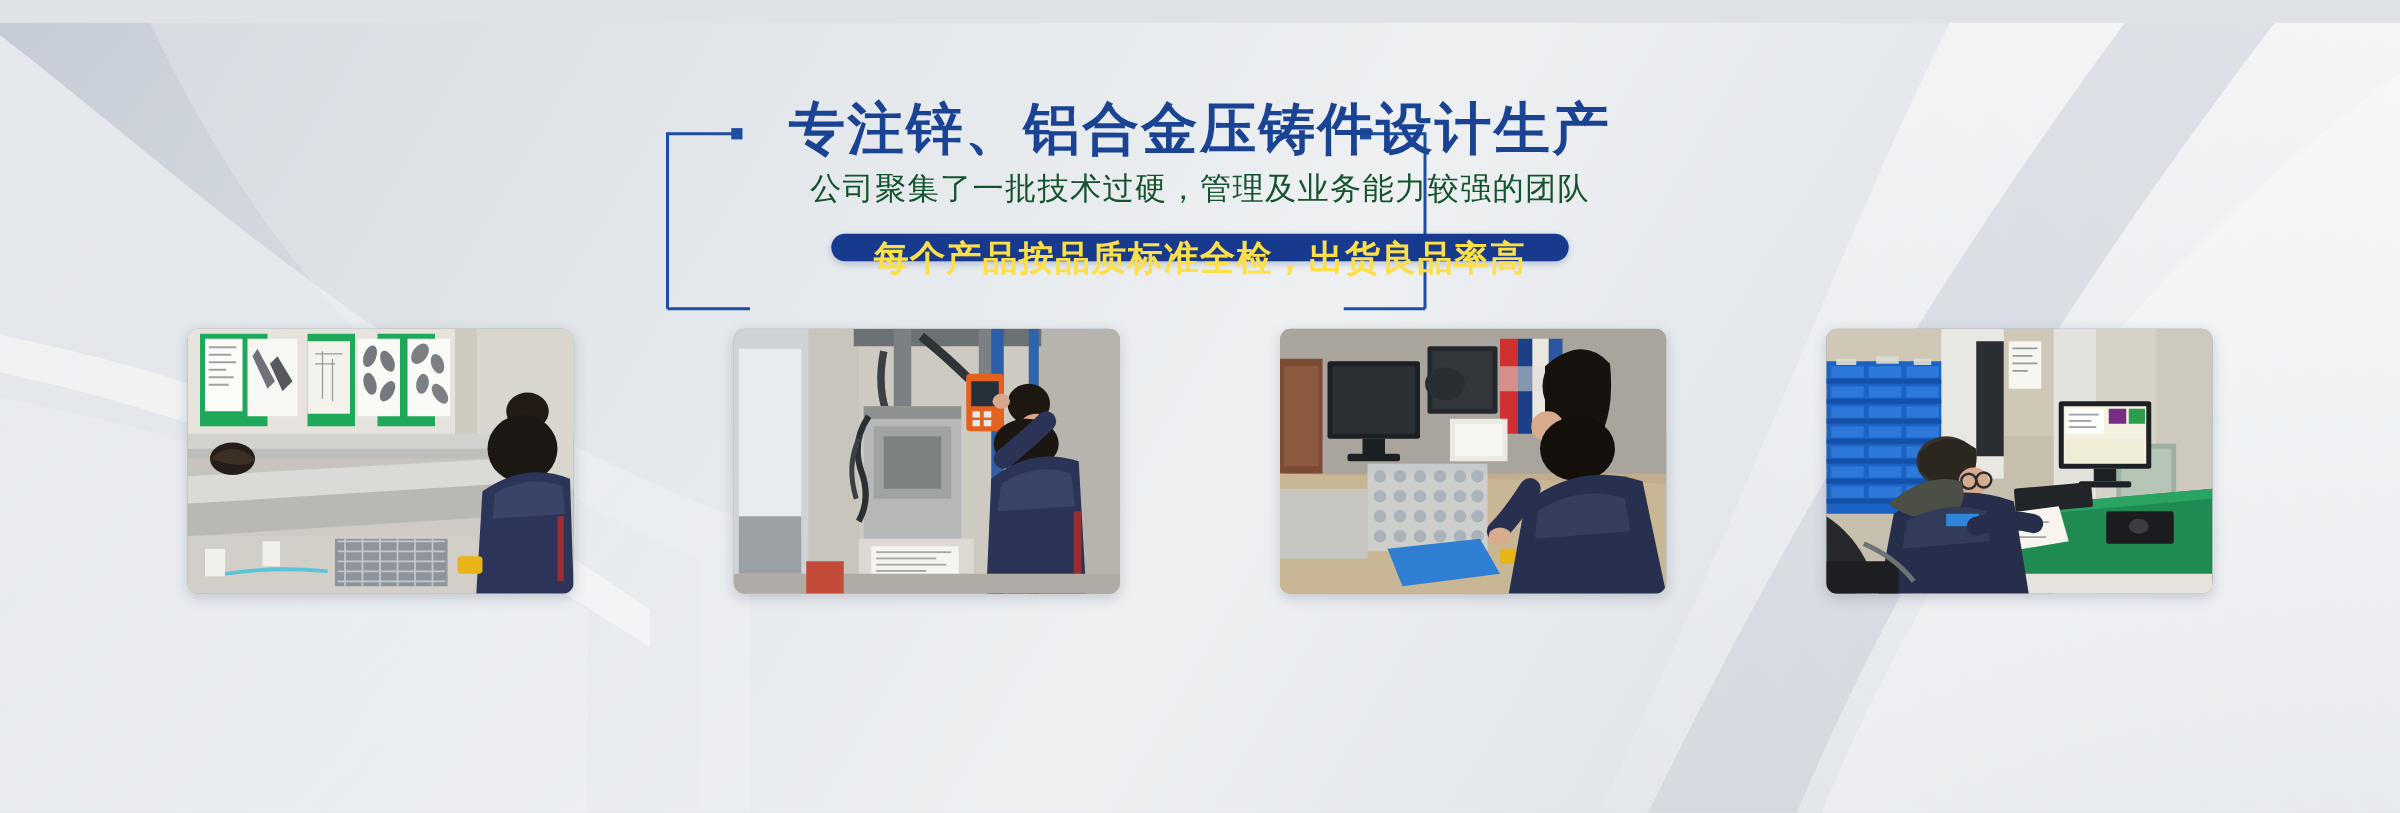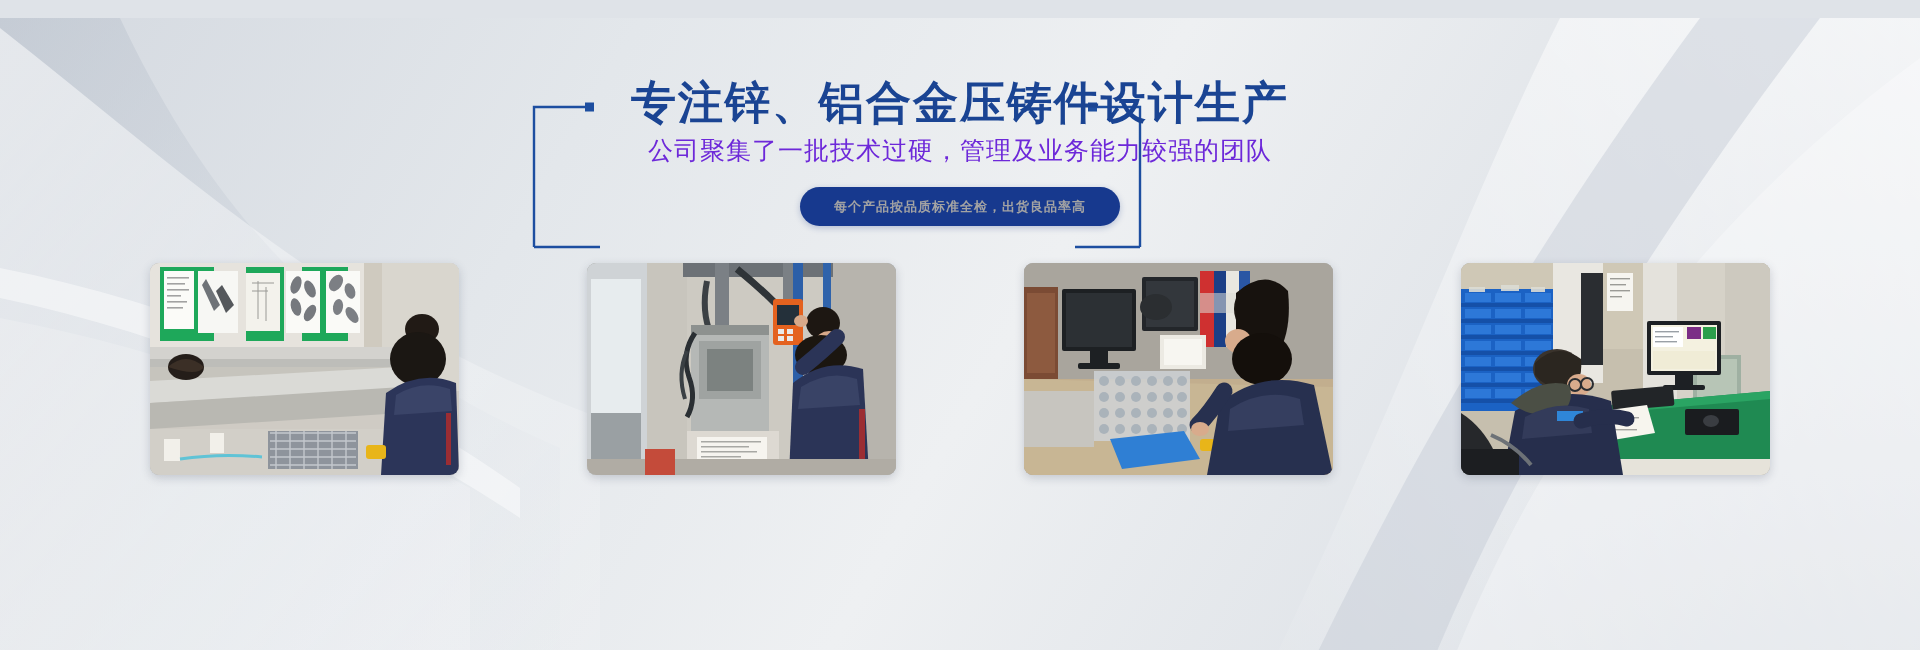--- a/index.html
+++ b/index.html
@@ -25,32 +25,32 @@
   .headline{
     position:absolute;left:0;top:57px;width:1920px;text-align:center;
     font-size:45px;line-height:56px;font-weight:bold;letter-spacing:2px;
     color:#1a4493;
     font-family:"DejaVu Sans","Liberation Sans",sans-serif;
     white-space:nowrap;
   }
   .subline{
     position:absolute;left:0;top:115px;width:1920px;text-align:center;
     font-size:25px;line-height:36px;font-weight:normal;letter-spacing:1px;
-    color:#6d28d9;
+    color:#14532d;
     font-family:"DejaVu Sans","Liberation Sans",sans-serif;
     white-space:nowrap;
   }
   .pill-wrap{
     position:absolute;left:0;top:169px;width:1920px;text-align:center;
   }
   .pill{
     display:inline-block;
     background:#17398e;
-    color:#a3a3a3;
-    font-size:13px;line-height:39px;height:39px;
+    color:#fde047;
+    font-size:28px;line-height:39px;height:22px;
     padding:0 34px;border-radius:20px;letter-spacing:1px;
     font-weight:bold;
     font-family:"DejaVu Sans","Liberation Sans",sans-serif;
     white-space:nowrap;
     box-shadow:0 2px 6px rgba(20,50,130,.25);
   }
 
   
   .strip{
     position:absolute;left:150px;top:245px;width:1620px;height:212px;

